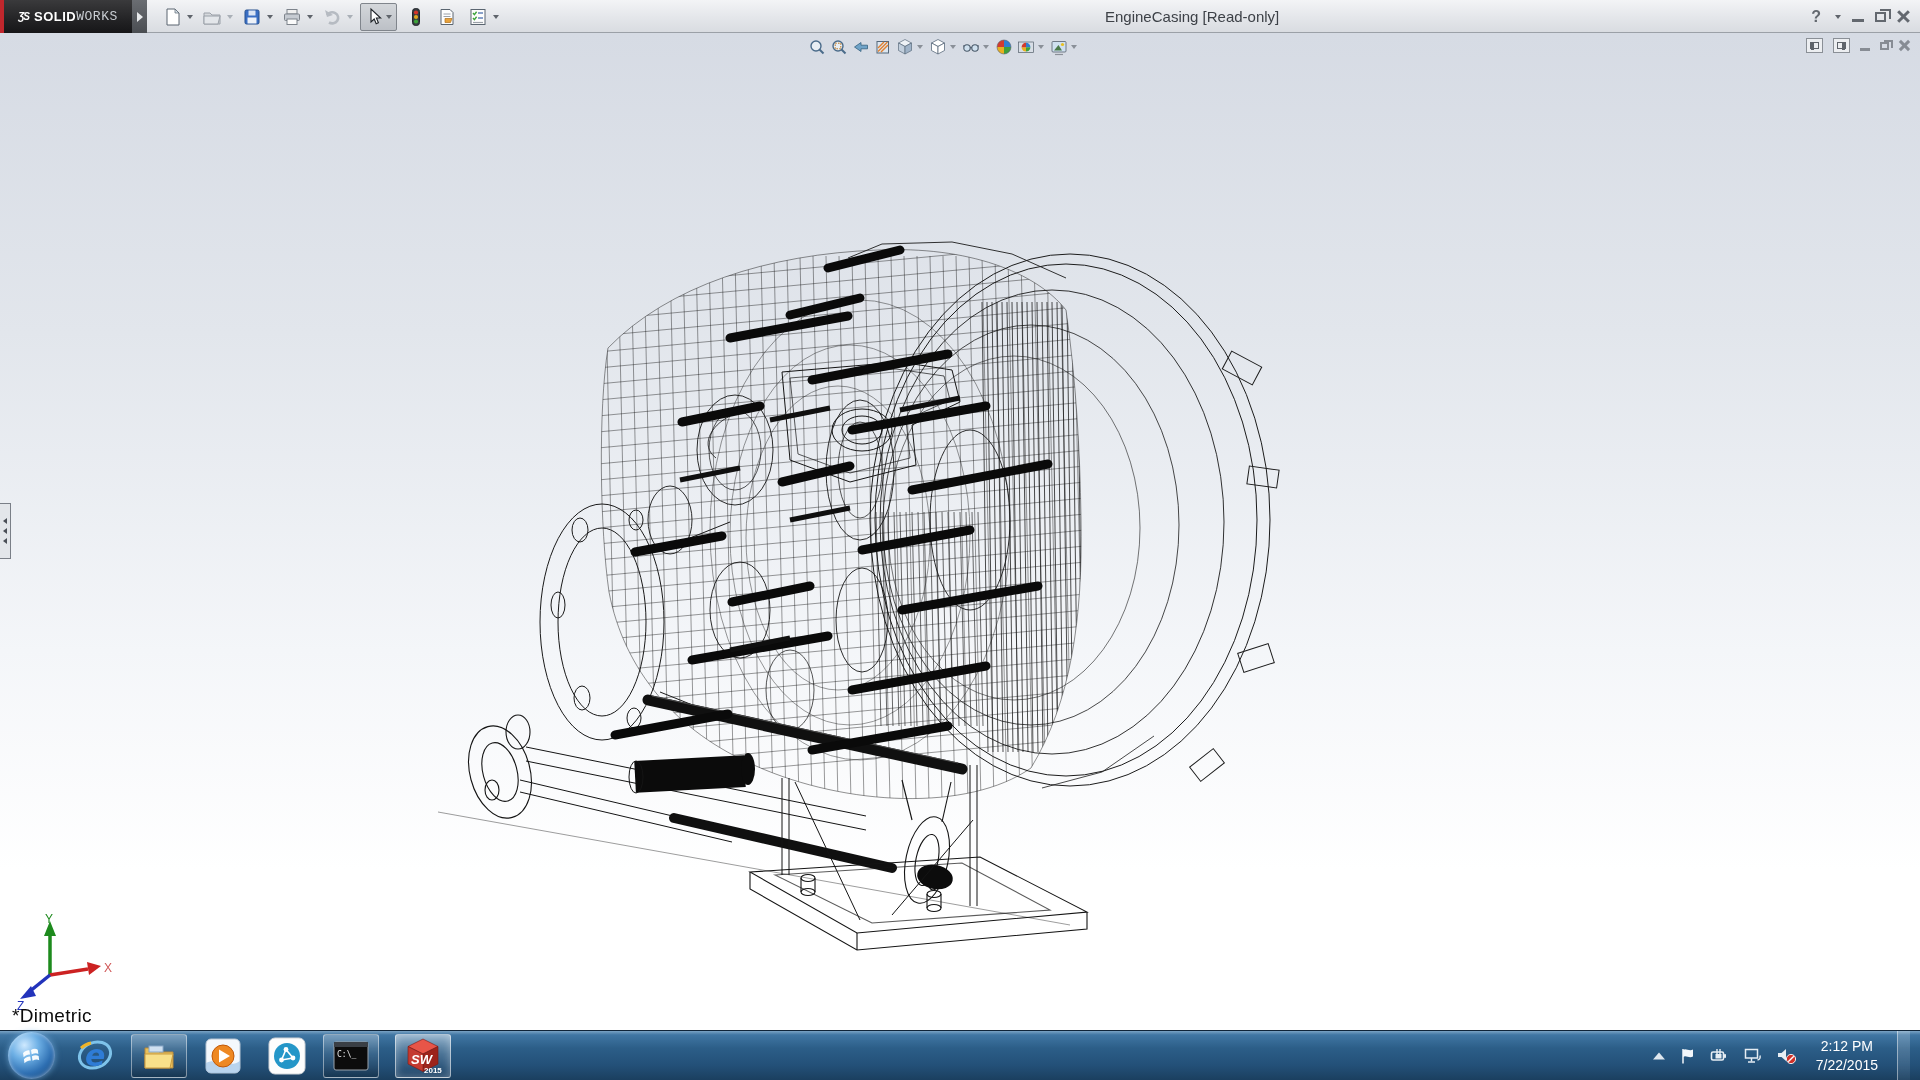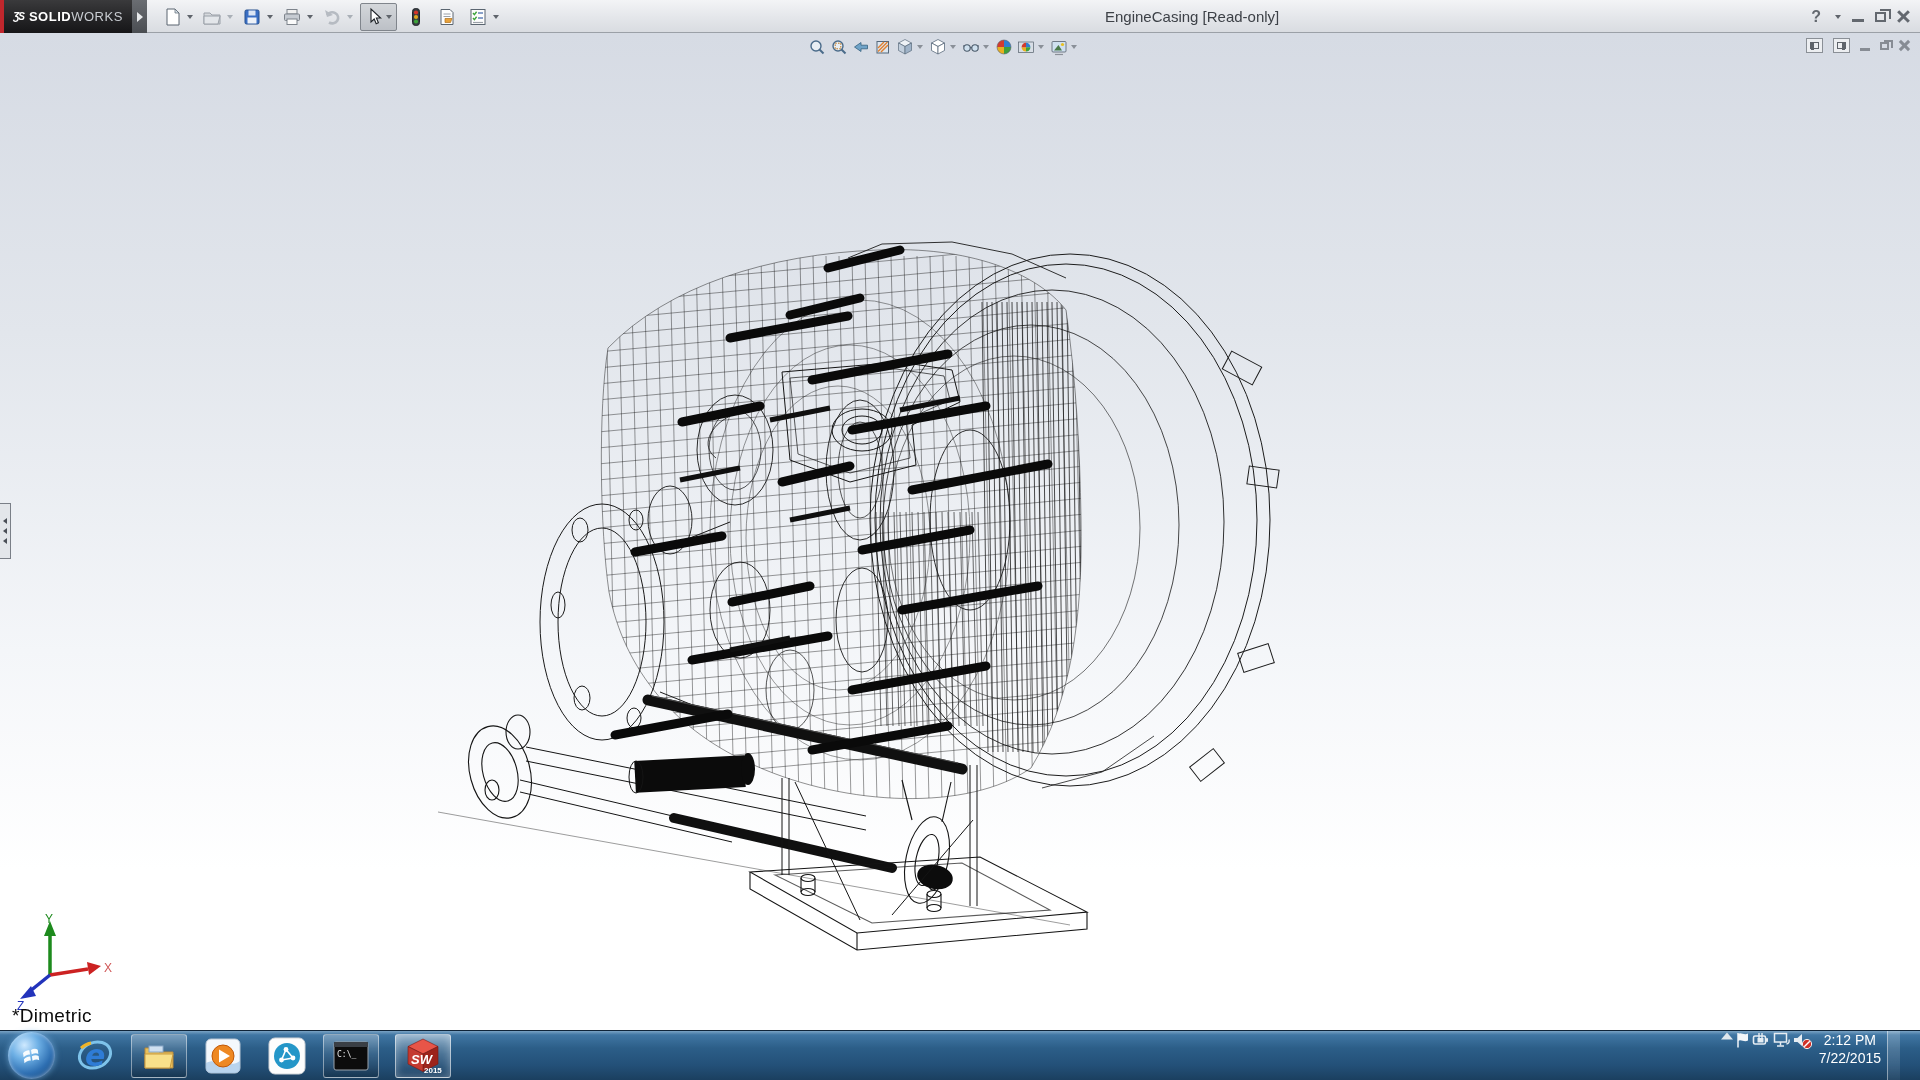--- a/index.html
+++ b/index.html
@@ -8,21 +8,21 @@
   
   #titlebar { position:relative; width:1920px; height:33px;
     background:linear-gradient(180deg,#f3f4f6 0%,#e4e6ea 55%,#d9dce1 100%);
     border-bottom:1px solid #9ba0a7; }
   #red-sliver { position:absolute; left:0; top:0; width:4px; height:33px; background:#c0272d; }
   #logo-box { position:absolute; left:4px; top:0; height:33px; width:128px;
     background:linear-gradient(180deg,#3a3a3c 0%,#232325 60%,#161618 100%);
     display:flex; align-items:center; justify-content:center; color:#fff; }
   #logo-box .mark { font-style:italic; font-weight:bold; font-size:10px; margin-right:5px; letter-spacing:-1px; }
   #logo-box .bold { font-weight:bold; font-size:13px; letter-spacing:.5px; }
-  #logo-box .light { font-weight:normal; font-size:13px; color:#c9cdd2; letter-spacing:.5px; }
+  #logo-box .light { font-weight:normal; font-size:13px; color:#c9cdd2; letter-spacing:.5px;font-family:Liberation Mono, monospace; }
   #logo-arrow { position:absolute; left:132px; top:0; height:33px; width:15px;
     background:linear-gradient(180deg,#6a6d72,#4a4d52); display:flex; align-items:center; justify-content:center; }
   #logo-arrow .tri { width:0; height:0; border-top:5px solid transparent; border-bottom:5px solid transparent; border-left:6px solid #e8eaec; }
 
   #main-toolbar { position:absolute; left:160px; top:0; height:33px; display:flex; align-items:center; }
   .tb-slot { display:flex; align-items:center; margin-right:7px; }
   .tb-btn { width:24px; height:24px; display:flex; align-items:center; justify-content:center; border-radius:2px; }
   .caret { width:0; height:0; border-left:3.5px solid transparent; border-right:3.5px solid transparent; border-top:4px solid #5f646b; margin-left:3px; }
   .caret.dis { border-top-color:#aab0b7; }
   #pointer-box { display:flex; align-items:center; border:1px solid #80858c; border-radius:2px;
@@ -74,21 +74,21 @@
     border-top:1px solid #0f2438; }
   #start-orb { width:47px; height:47px; border-radius:50%; margin:0 12px 0 8px; position:relative;
     background:radial-gradient(circle at 35% 28%,#cfe9ff 0%,#6fb1e6 30%,#2e6fb2 62%,#143f6e 100%);
     box-shadow:inset 0 0 4px rgba(255,255,255,.6),0 0 6px rgba(120,180,230,.7); display:flex; align-items:center; justify-content:center; }
   .tb-app { width:56px; height:44px; display:flex; align-items:center; justify-content:center; border-radius:3px; margin-right:8px; }
   .tb-app.open { border:1px solid rgba(255,255,255,.45);
     background:linear-gradient(180deg,rgba(255,255,255,.30),rgba(255,255,255,.08) 45%,rgba(0,0,0,.18)); }
   .tb-app.active { border:1px solid rgba(255,255,255,.6);
     background:linear-gradient(180deg,rgba(255,255,255,.42),rgba(255,255,255,.16) 45%,rgba(20,60,100,.25));
     box-shadow:inset 0 0 8px rgba(255,255,255,.35);margin-left:8px; }
-  #tray { margin-left:auto; display:flex; align-items:flex-start; padding-right:20px; }
+  #tray { margin-left:auto; display:flex; align-items:center; gap:13px; padding-right:10px; }
   #clock { color:#fff; font-size:14px; line-height:1.35; text-align:center; padding:0 6px; }
   #show-desktop { width:13px; height:50px; border-left:1px solid rgba(255,255,255,.45);
     background:linear-gradient(180deg,rgba(255,255,255,.22),rgba(255,255,255,.05)); }
 </style>
 </head>
 <body>
 
 <div id="titlebar">
   <div id="red-sliver"></div>
   <div id="logo-box">

